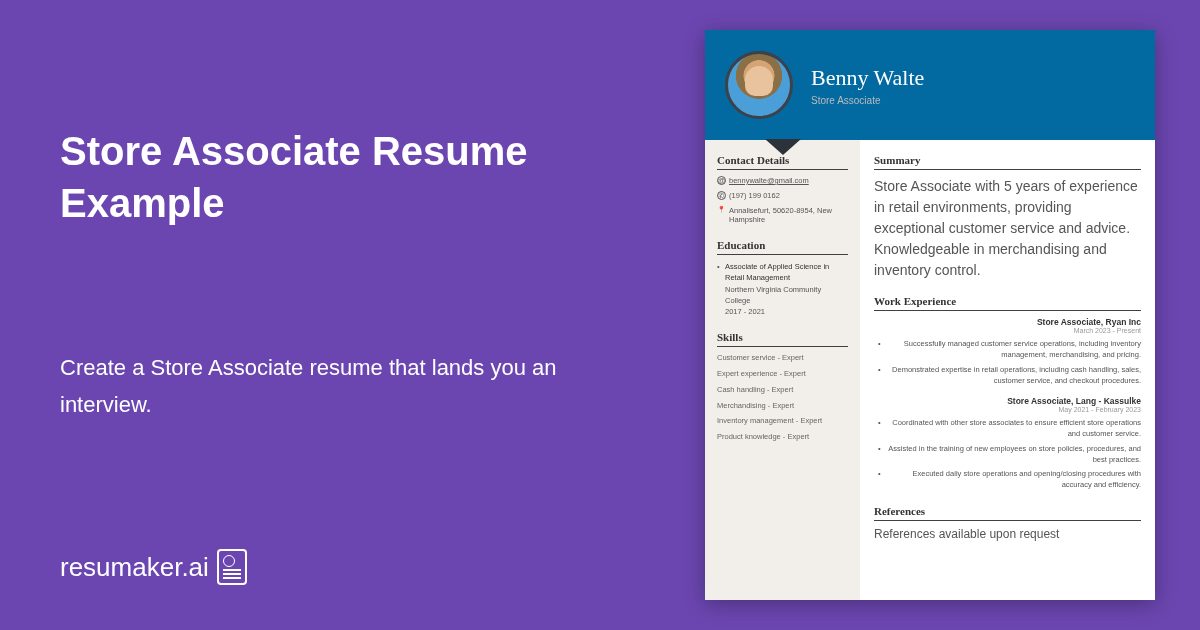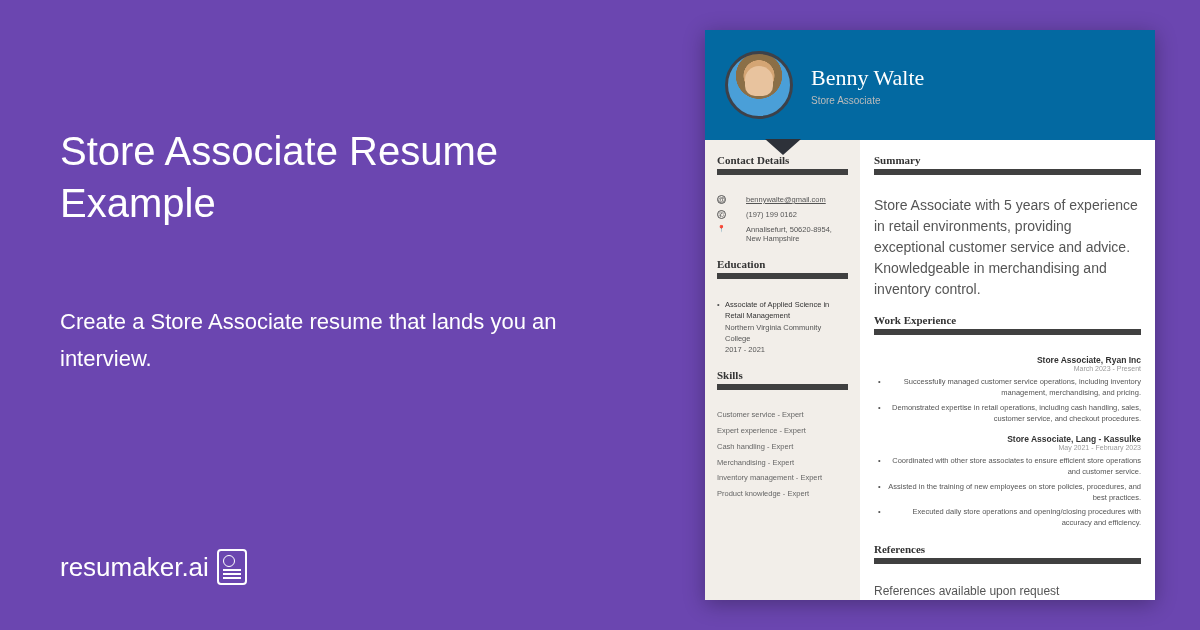--- a/index.html
+++ b/index.html
@@ -1,38 +1,38 @@
 <!DOCTYPE html>
 <html><head>
 <meta charset="utf-8">
 <style>
 *{margin:0;padding:0;box-sizing:border-box;}
 body{width:1200px;height:630px;background:#6b46b0;font-family:Arial,Helvetica,sans-serif;position:relative;overflow:hidden;}
 .left{position:absolute;left:60px;top:125px;color:#fff;width:520px;}
-.left h1{font-size:40px;font-weight:400;line-height:1.3;margin-bottom:74px;}
+.left h1{font-size:40px;font-weight:700;line-height:1.3;margin-bottom:120px;}
 .left p{font-size:22px;line-height:1.7;font-weight:400;}
 .brand{position:absolute;left:60px;bottom:45px;display:flex;align-items:center;gap:8px;color:#fff;margin-top:44px;}
 .brand-text{font-size:26px;font-weight:500;}
 .brand-icon{width:30px;height:36px;border:2px solid #fff;border-radius:4px;position:relative;}
 .brand-icon::before{content:"";position:absolute;top:4px;left:4px;width:10px;height:10px;border:1.5px solid #fff;border-radius:50%;}
 .brand-icon::after{content:"";position:absolute;top:18px;left:4px;right:4px;height:2px;background:#fff;box-shadow:0 4px 0 #fff,0 8px 0 #fff;}
 .resume{position:absolute;right:45px;top:30px;width:450px;height:570px;background:#fff;box-shadow:0 4px 20px rgba(0,0,0,0.3);}
 .r-header{height:110px;background:#0369a1;display:flex;align-items:center;padding:0 20px;gap:18px;}
 .avatar{width:68px;height:68px;border-radius:50%;background:radial-gradient(circle at 50% 35%,#d4a574 0%,#d4a574 30%,#8b6f47 31%,#8b6f47 45%,#4a9fd8 46%);border:3px solid #3d4149;overflow:hidden;position:relative;}
 .avatar::after{content:"";position:absolute;top:12px;left:50%;transform:translateX(-50%);width:28px;height:30px;background:#e8c39e;border-radius:14px 14px 10px 10px;}
 .r-name{color:#fff;}
 .r-name h2{font-family:Georgia,serif;font-size:22px;font-weight:400;margin-bottom:4px;}
 .r-name .sub{font-size:10px;color:#bbb;}
 .r-body{display:flex;height:calc(100% - 110px);}
 .r-left{width:155px;background:#f2eee9;padding:14px 12px;position:relative;}
 .r-left::before{content:"";position:absolute;top:-1px;left:50%;transform:translateX(-50%);width:0;height:0;border-left:18px solid transparent;border-right:18px solid transparent;border-top:16px solid #2d3139;}
 .r-right{flex:1;padding:14px 14px;}
 .sect{margin-bottom:14px;}
-.sect h3{font-family:Georgia,serif;font-size:11px;font-weight:600;color:#333;border-bottom:6px solid #404040;padding-bottom:3px;margin-bottom:20px;}
-.contact-item{display:flex;align-items:flex-start;gap:20px;font-size:7.5px;color:#555;margin-bottom:5px;line-height:1.3;}
+.sect h3{font-family:Georgia,serif;font-size:11px;font-weight:600;color:#333;border-bottom:1px solid #404040;padding-bottom:3px;margin-bottom:6px;}
+.contact-item{display:flex;align-items:flex-start;gap:3px;font-size:7.5px;color:#555;margin-bottom:5px;line-height:1.3;}
 .ci-icon{width:9px;height:9px;flex-shrink:0;display:flex;align-items:center;justify-content:center;font-size:7px;}
 .ci-circle{border:1px solid #555;border-radius:50%;}
 .edu-item{font-size:7.5px;color:#555;line-height:1.5;position:relative;padding-left:8px;}
 .edu-item::before{content:"•";position:absolute;left:0;top:0;}
 .edu-deg{color:#333;}
 .skill{font-size:7.5px;color:#666;margin-bottom:6px;line-height:1.3;}
 .summary-text{font-size:14px;color:#555;line-height:1.5;}
 .job{margin-bottom:10px;text-align:right;}
 .job-title{font-size:8.5px;font-weight:600;color:#333;}
 .job-date{font-size:7px;color:#999;margin-bottom:4px;}

